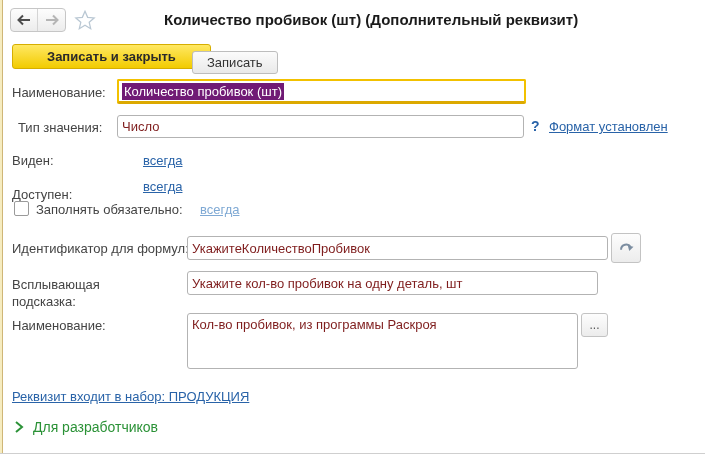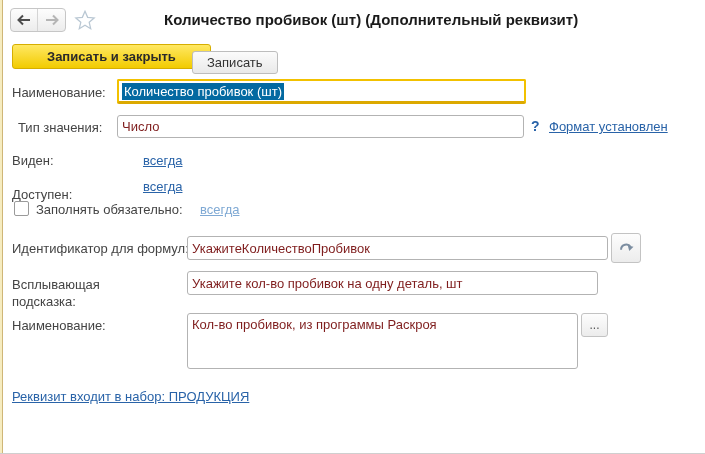--- a/index.html
+++ b/index.html
@@ -55,21 +55,21 @@
     border: 1px solid #b3b3b3; border-radius: 3px; padding: 0 4px;
     outline: none;
   }
 
   .field-focused {
     position: absolute; left: 117px; top: 79px; width: 409px; height: 25px;
     background: #fff; border: 2px solid #f2c100; border-bottom-width: 3px;
     border-bottom-color: #dca900; border-radius: 2px;
     display: flex; align-items: center; padding-left: 3px; cursor: text;
   }
-  .selection { background: #0369a1; color: #fff; font-size: 13px; padding: 1px 2px; white-space: nowrap; }
+  .selection { background: #701a75; color: #fff; font-size: 13px; padding: 1px 2px; white-space: nowrap; }
 
   .link { position: absolute; font-size: 13px; color: #2963a8; text-decoration: underline; cursor: pointer; white-space: nowrap; }
   .link-disabled { color: #7fa9d4; cursor: default; }
 
   .help-q { position: absolute; left: 531px; top: 118px; font-size: 14px; font-weight: bold; color: #2963a8; cursor: pointer; }
 
   .checkbox {
     position: absolute; left: 14px; top: 201px; width: 15px; height: 15px;
     background: #fff; border: 1px solid #9a9a9a; border-radius: 2px; cursor: pointer;
   }
@@ -143,13 +143,19 @@
 
   <div class="lbl" style="left:12px; top:276px; width:120px; line-height:17px;">Всплывающая подсказка:</div>
   <input class="txt" style="left: 187px; top: 271px; width: 411px; height: 24px;" value="Укажите кол-во пробивок на одну деталь, шт">
 
   <div class="lbl" style="left:12px; top:318px;">Наименование:</div>
   <textarea class="txt" style="left: 187px; top: 313px; width: 391px; height: 56px; padding-top: 3px; resize: none;">Кол-во пробивок, из программы Раскроя</textarea>
   <div class="icon-btn btn-more">...</div>
 
   <div class="link" style="left:12px; top:389px;">Реквизит входит в набор: ПРОДУКЦИЯ</div>
 
+  <div class="dev-row">
+    <svg width="10" height="14" viewBox="0 0 10 14">
+      <path d="M2 2 L8 7 L2 12" stroke="#2b9237" stroke-width="2" fill="none"></path>
+    </svg>
+    <span class="dev-label">Для разработчиков</span>
+  </div>
 </div>
 
 </body></html>

